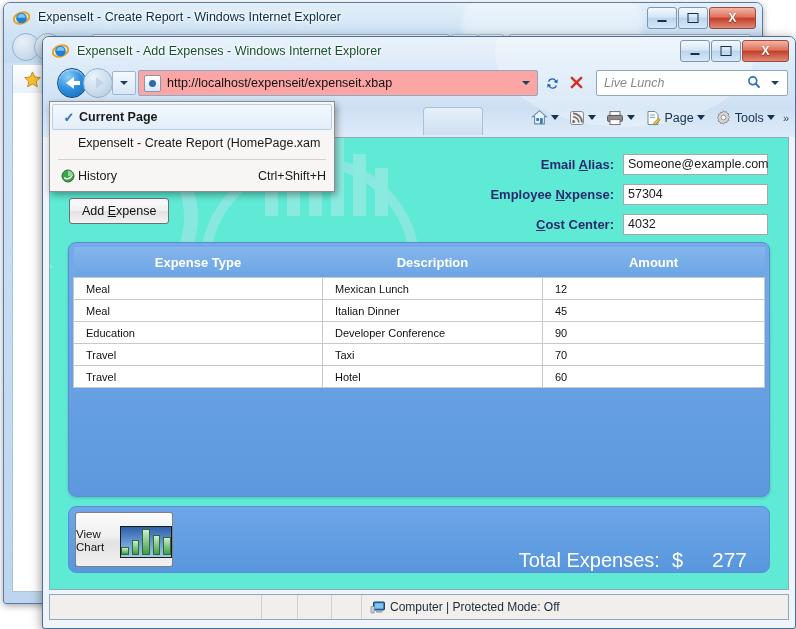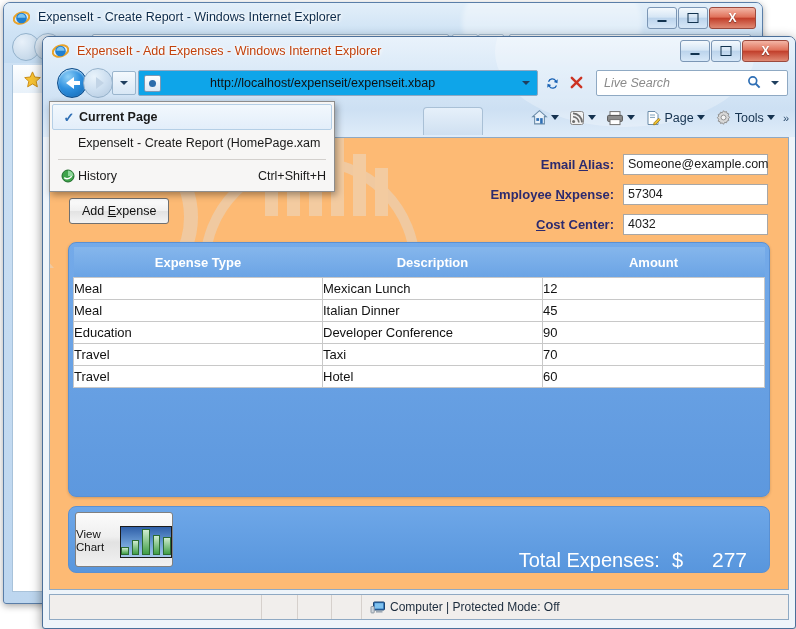--- a/index.html
+++ b/index.html
@@ -100,21 +100,21 @@
   .front-chrome{
     position:absolute;left:0;top:0;right:0;height:100px;
     background:linear-gradient(180deg,#e9f2fb 0%,#d8e8f7 40%,#cde0f3 72%,#dfecf9 100%);
   }
   .front-chrome:after{
     content:"";position:absolute;right:40px;top:-60px;width:260px;height:150px;
     border-radius:50%;background:rgba(255,255,255,.28);
   }
   .front-titlebar{position:absolute;left:0;top:0;right:0;height:27px;display:flex;align-items:center;}
   .front-title-text{
-    font-size:12.5px;color:#c2410c;margin-left:8px;white-space:nowrap;
+    font-size:12.5px;color:#14532d;margin-left:8px;white-space:nowrap;
     text-shadow:0 0 5px #fff,0 0 5px #fff,0 0 3px #fff;
   }
 
   .front-navrow{position:absolute;left:0;top:28px;right:0;height:34px;}
   .nav-back{
     position:absolute;left:14px;top:3px;width:28px;height:28px;border-radius:50%;
     background:radial-gradient(circle at 36% 28%,#8fd0f7 0%,#2f91e0 45%,#1163ad 100%);
     border:1px solid #0d4c89;
     box-shadow:inset 0 1px 2px rgba(255,255,255,.75);
   }
@@ -128,22 +128,22 @@
   .arrow-r{position:absolute;left:12px;top:8px;width:0;height:0;border-top:6px solid transparent;border-bottom:6px solid transparent;border-left:8px solid #c2d4e6}
   .nav-hist{
     position:absolute;left:69px;top:6px;width:22px;height:22px;
     border:1px solid #9ab5cd;border-radius:2px;
     background:linear-gradient(180deg,#f4f9fd,#d8e7f5);
   }
   .caret{width:0;height:0;border-left:4px solid transparent;border-right:4px solid transparent;border-top:4px solid #1f3f5e;}
 
   .addr-bar{
     position:absolute;left:95px;top:5px;width:398px;height:24px;
-    background:#0ea5e9;border:1px solid #8fa9c3;border-radius:2px;
-    display:flex;align-items:center;gap:43px;
+    background:#fca5a5;border:1px solid #8fa9c3;border-radius:2px;
+    display:flex;align-items:center;
   }
   .addr-ico{
     width:15px;height:15px;margin-left:5px;border:1px solid #7d99b5;border-radius:2px;
     background:linear-gradient(180deg,#fff,#dbe8f5);position:relative;flex:0 0 auto;
   }
   .addr-ico:after{content:"";position:absolute;left:4px;top:4px;width:7px;height:7px;border-radius:50%;background:#2b6cab}
   .addr-text{font-size:12.5px;color:#101010;margin-left:6px;white-space:nowrap;}
   .addr-caret{position:absolute;right:7px;top:10px;}
   .btn-refresh{
     position:absolute;left:496px;top:5px;width:25px;height:24px;
@@ -170,21 +170,21 @@
   }
   .cmdbar{position:absolute;right:6px;top:8px;display:flex;align-items:center;gap:2px;}
   .cmd{display:flex;align-items:center;gap:3px;padding:2px 4px;font-size:12.5px;color:#15324f;}
   .cmd-label{font-size:12.5px;color:#15324f}
   .chev{width:0;height:0;border-left:4px solid transparent;border-right:4px solid transparent;border-top:5px solid #15324f;}
   .dbl-chev{font-size:11px;color:#2a4a6b;margin-left:2px}
 
   
   .page-area{
     position:absolute;left:6px;top:100px;right:6px;bottom:38px;
-    background:#fdba74;border:1px solid #8fa9c3;overflow:hidden;
+    background:#5eead4;border:1px solid #8fa9c3;overflow:hidden;
   }
   .watermark{
     position:absolute;left:0;top:0;right:0;height:130px;overflow:hidden;opacity:.35;
   }
   .wm-circle{position:absolute;border-radius:50%;border:14px solid #d8e6f2;}
   .wm-bars{position:absolute;display:flex;align-items:flex-end;gap:9px;}
   .wm-bars i{display:block;width:13px;background:#dfeaf4;}
 
   
   .form-right{position:absolute;right:20px;top:14px;width:290px;}
@@ -213,22 +213,22 @@
     box-shadow:0 1px 3px rgba(0,0,0,.18);
     padding:4px;box-sizing:border-box;
   }
   table.grid{border-collapse:collapse;width:100%;table-layout:fixed;}
   table.grid th{
     background:linear-gradient(180deg,#85b6ec 0%,#6ba4e5 100%);
     color:#ffffff;font-size:13px;font-weight:bold;height:28px;
     text-align:center;border:none;
   }
   table.grid td{
-    background:#ffffff;color:#111;font-size:13px;height:21px;
-    border:1px solid #c8c8c8;padding:0 0;
+    background:#ffffff;color:#111;font-size:11px;height:21px;
+    border:1px solid #c8c8c8;padding:0 12px;
     overflow:hidden;white-space:nowrap;
   }
   .col-a{width:247px}.col-b{width:218px}
 
   
   .sum-panel{
     position:absolute;left:18px;bottom:16px;right:18px;height:65px;
     background:linear-gradient(180deg,#6ea7e8 0%,#5896dd 100%);
     border-radius:8px;border:1px solid #5a90d2;
   }
@@ -390,21 +390,21 @@
         </svg>
       </div>
       <div class="btn-stop">
         <svg viewBox="0 0 16 16" width="15" height="15">
           <line x1="3" y1="3" x2="13" y2="13" stroke="#cc3322" stroke-width="2.6" stroke-linecap="round"></line>
           <line x1="13" y1="3" x2="3" y2="13" stroke="#cc3322" stroke-width="2.6" stroke-linecap="round"></line>
         </svg>
       </div>
 
       <div class="search-box">
-        <span class="search-ph">Live Search</span>
+        <span class="search-ph">Live Lunch</span>
         <svg class="mag-ic" viewBox="0 0 14 14" width="14" height="14">
           <circle cx="5.8" cy="5.8" r="3.9" fill="none" stroke="#2f6fb5" stroke-width="1.7"></circle>
           <line x1="8.8" y1="8.8" x2="12.6" y2="12.6" stroke="#2f6fb5" stroke-width="2"></line>
         </svg>
         <span class="search-caret caret"></span>
       </div>
     </div>
 
     <div class="tabstrip">
       <div class="tab-inactive"></div>

